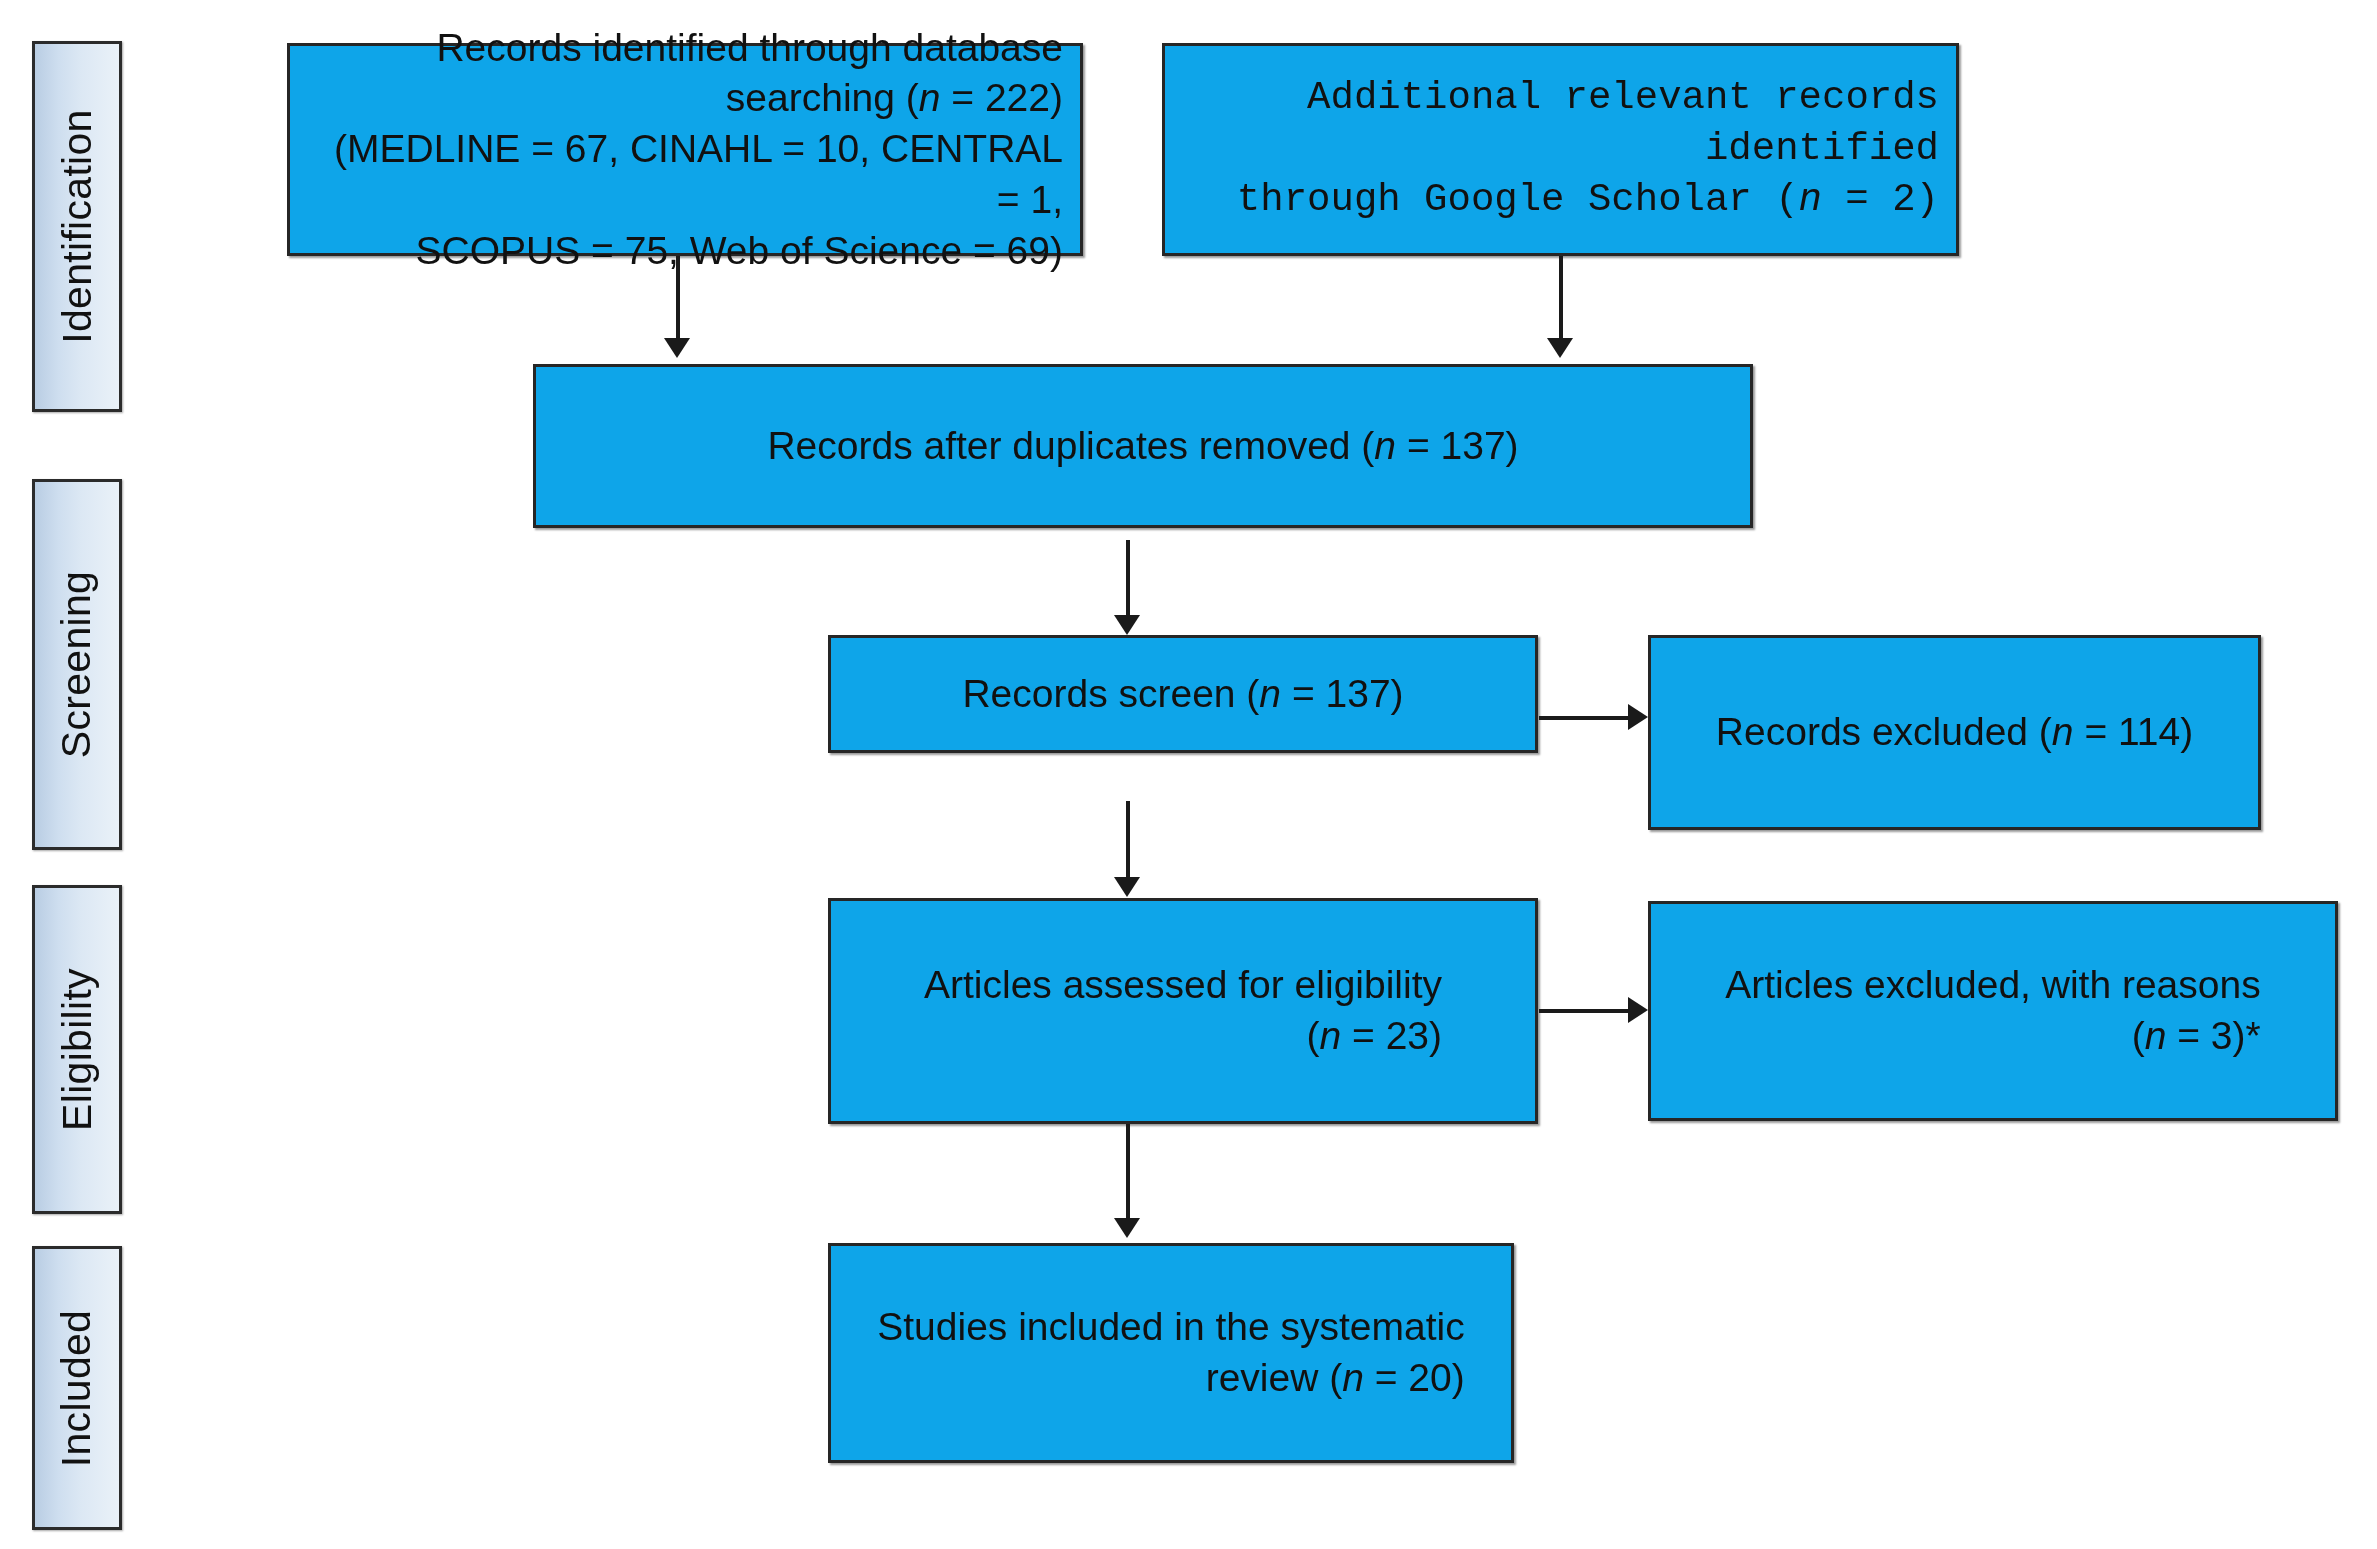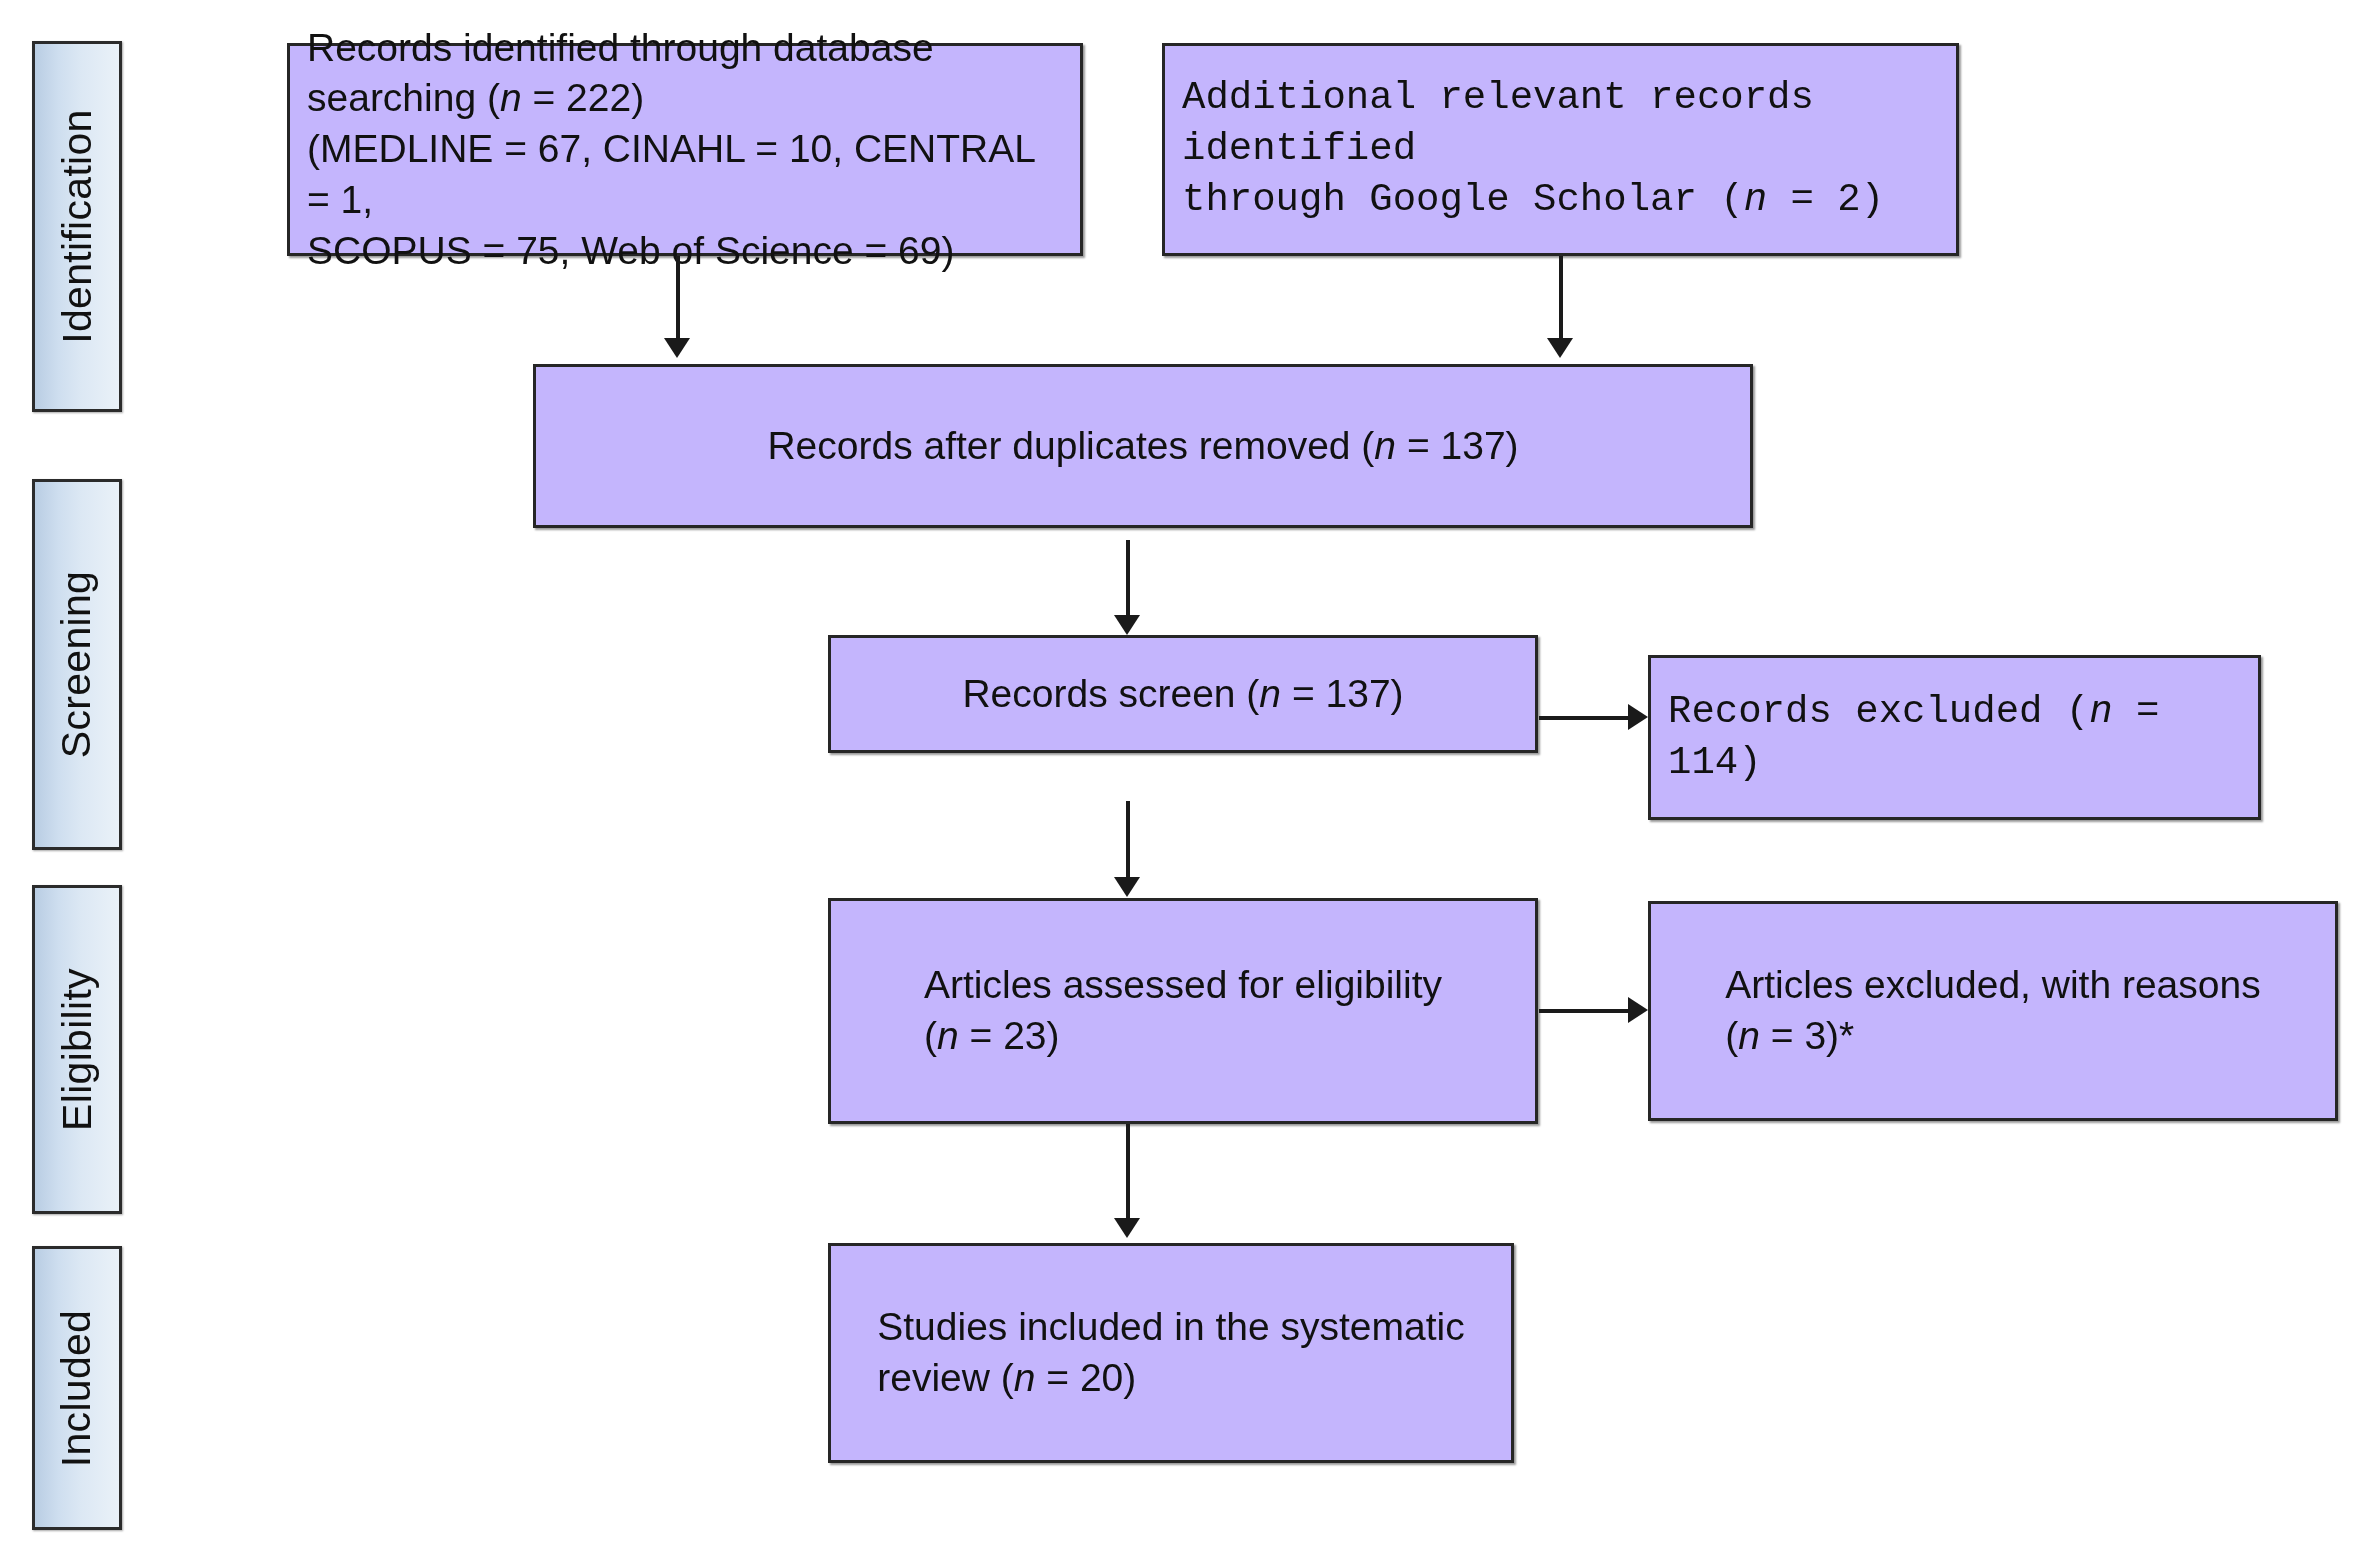--- a/index.html
+++ b/index.html
@@ -17,24 +17,24 @@
     transform:rotate(-90deg);
     white-space:nowrap;
     font-size:41px;
     letter-spacing:0.3px;
     color:#111;
   }
 
   .node{
     position:absolute;
     border:3.2px solid #262626;
-    background:#c4b5fd;
+    background:#0ea5e9;
     box-shadow:1.9px 1.9px 1.9px rgba(0,0,0,.40);
     display:flex;align-items:center;justify-content:center;
-    text-align:left;
+    text-align:right;
     box-sizing:border-box;
   }
   .node .txt{
     font-size:39px;
     line-height:1.30;
     padding:0 17px;
     color:#111;
   }
   .node .txt i{font-style:italic;}
 
@@ -99,21 +99,21 @@
   <div class="txt">Records after duplicates removed (<i>n</i> = 137)</div>
 </div>
 
 <div class="vline" style="left:1126px; top:540px; height:76px;"></div>
 <div class="arrow-down" style="left:1114px; top:615px;"></div>
 
 <div class="node" style="left:828px; top:635px; width:710px; height:118px;">
   <div class="txt">Records screen (<i>n</i> = 137)</div>
 </div>
 
-<div class="node" style="left:1648px; top:655px; width:613px; height:165px;font-family:Liberation Mono, monospace;">
+<div class="node" style="left:1648px; top:635px; width:613px; height:195px;">
   <div class="txt">Records excluded (<i>n</i> = 114)</div>
 </div>
 
 <div class="hline" style="left:1539px; top:716px; width:90px;"></div>
 <div class="arrow-right" style="left:1628px; top:704px;"></div>
 
 <div class="vline" style="left:1126px; top:801px; height:77px;"></div>
 <div class="arrow-down" style="left:1114px; top:877px;"></div>
 
 <div class="node" style="left:828px; top:898px; width:710px; height:226px;">

